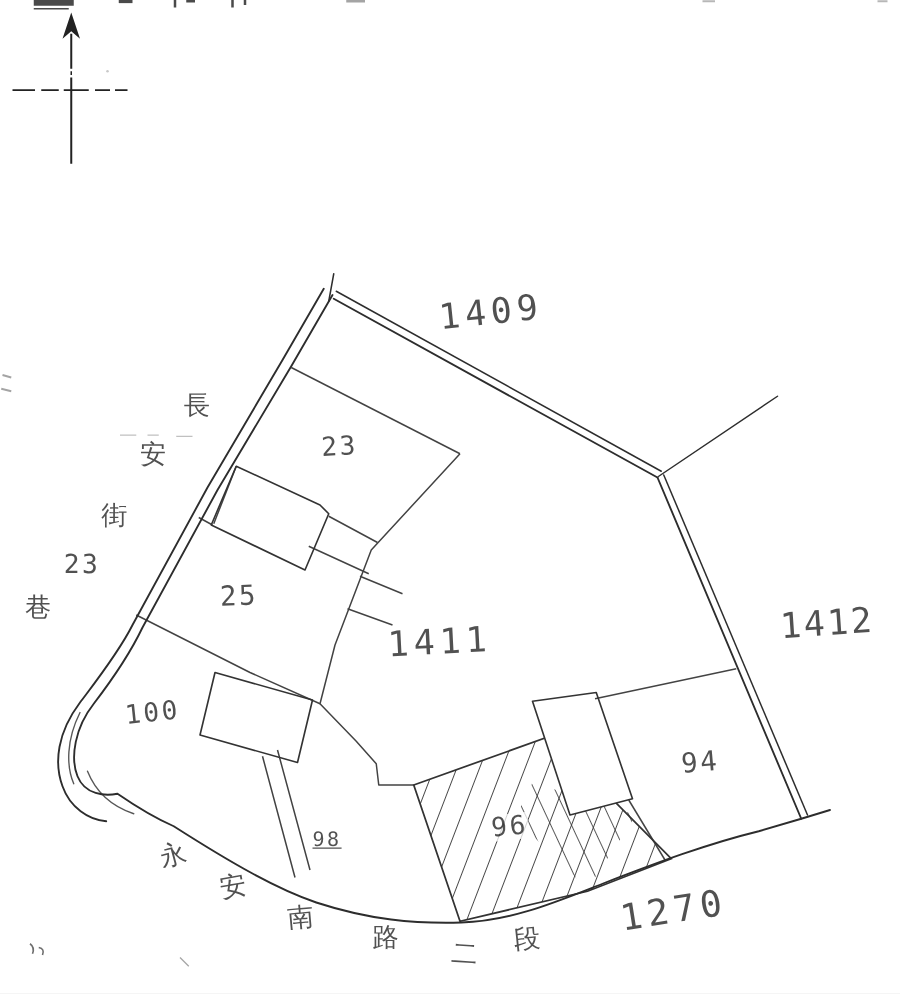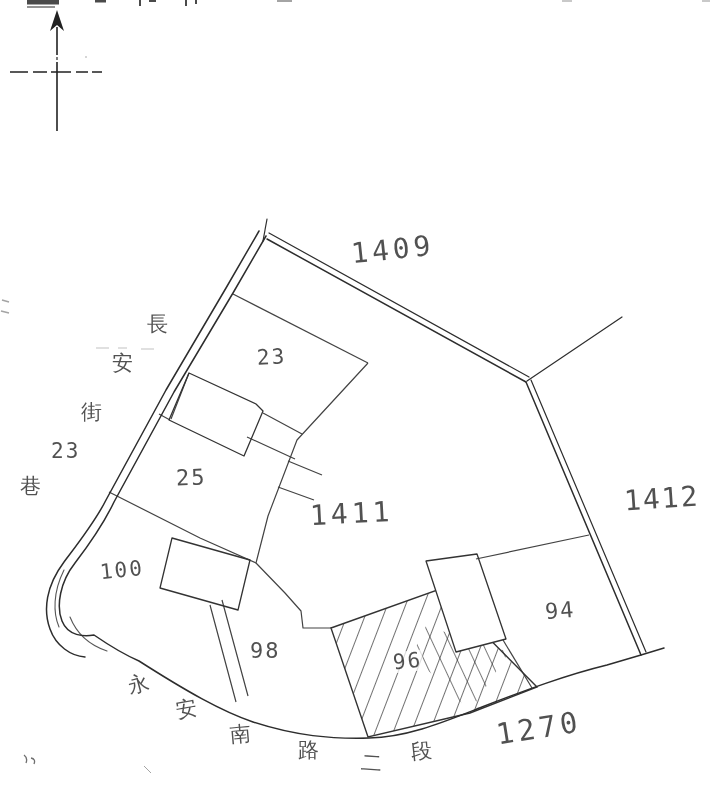--- a/index.html
+++ b/index.html
@@ -18,21 +18,21 @@
   .mid{font-size:21px;}
   
   .l1409{left:351px;top:236px;transform:rotate(-6deg);letter-spacing:4px;}
   .l1411{left:310px;top:500px;transform:rotate(-3deg);letter-spacing:4px;}
   .l1412{left:624px;top:485px;transform:rotate(-4deg);}
   .l1270{left:496px;top:714px;font-size:29px;transform:rotate(-9deg);letter-spacing:4px;}
   
   .p23{left:257px;top:347px;transform:rotate(-3deg);}
   .p25{left:176px;top:467px;font-size:22px;transform:rotate(-2deg);}
   .p100{left:100px;top:560px;transform:rotate(-6deg);}
-  .p98{left:250px;top:640px;font-size:22px;}
+  .p98{left:250px;top:664px;font-size:16px;text-decoration:underline;}
   .p96{left:392px;top:651px;transform:rotate(-6deg);background:rgba(255,255,255,.85);padding:0 1px;}
   .p94{left:545px;top:600px;font-size:22px;transform:rotate(-5deg);}
   
   .sl0{left:147px;top:314px;}
   .sl1{left:112px;top:353px;}
   .sl2{left:81px;top:402px;}
   .sl3{left:51px;top:441px;font-family:"DejaVu Sans Mono","Liberation Mono",monospace;}
   .sl4{left:20px;top:476px;}
   
   .sb0{left:128px;top:674px;transform:rotate(-15deg);}

